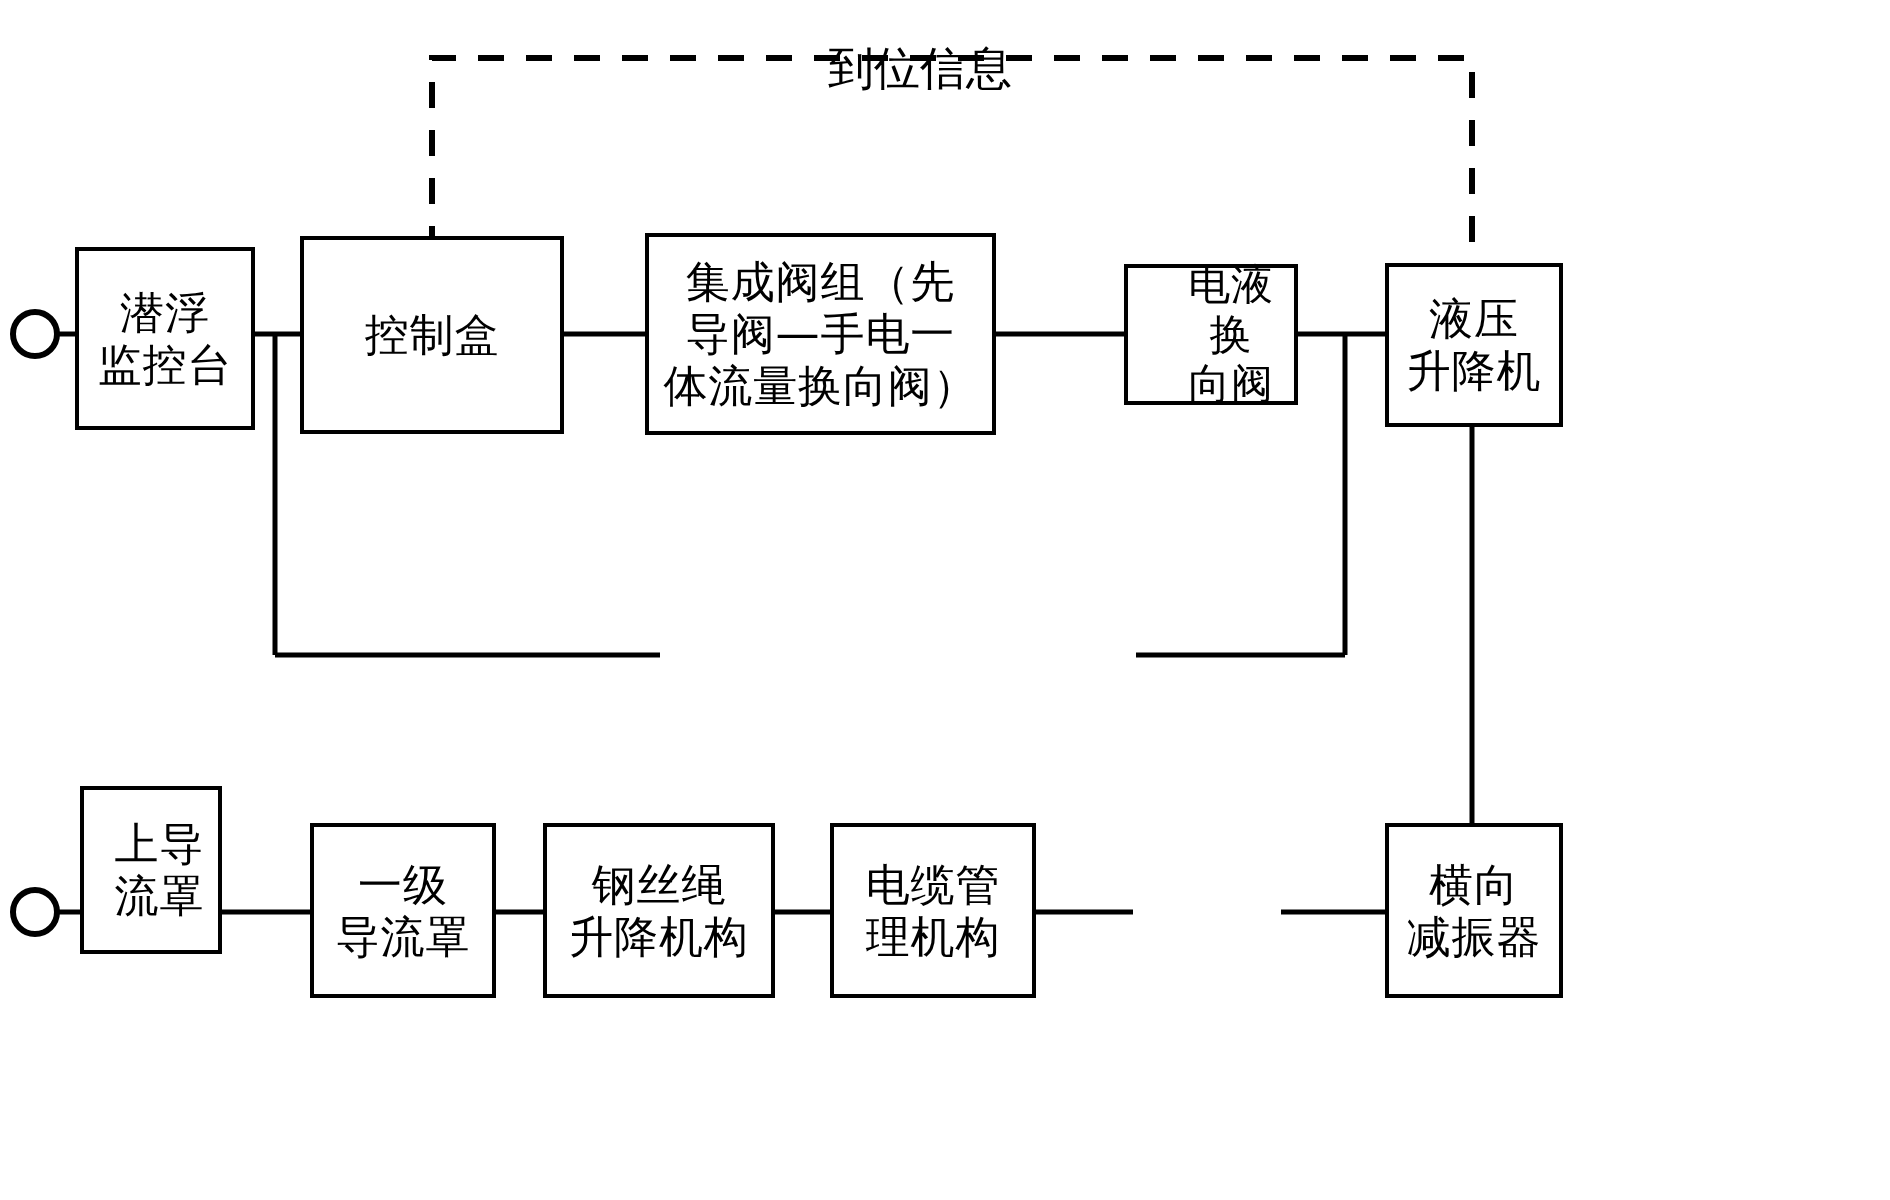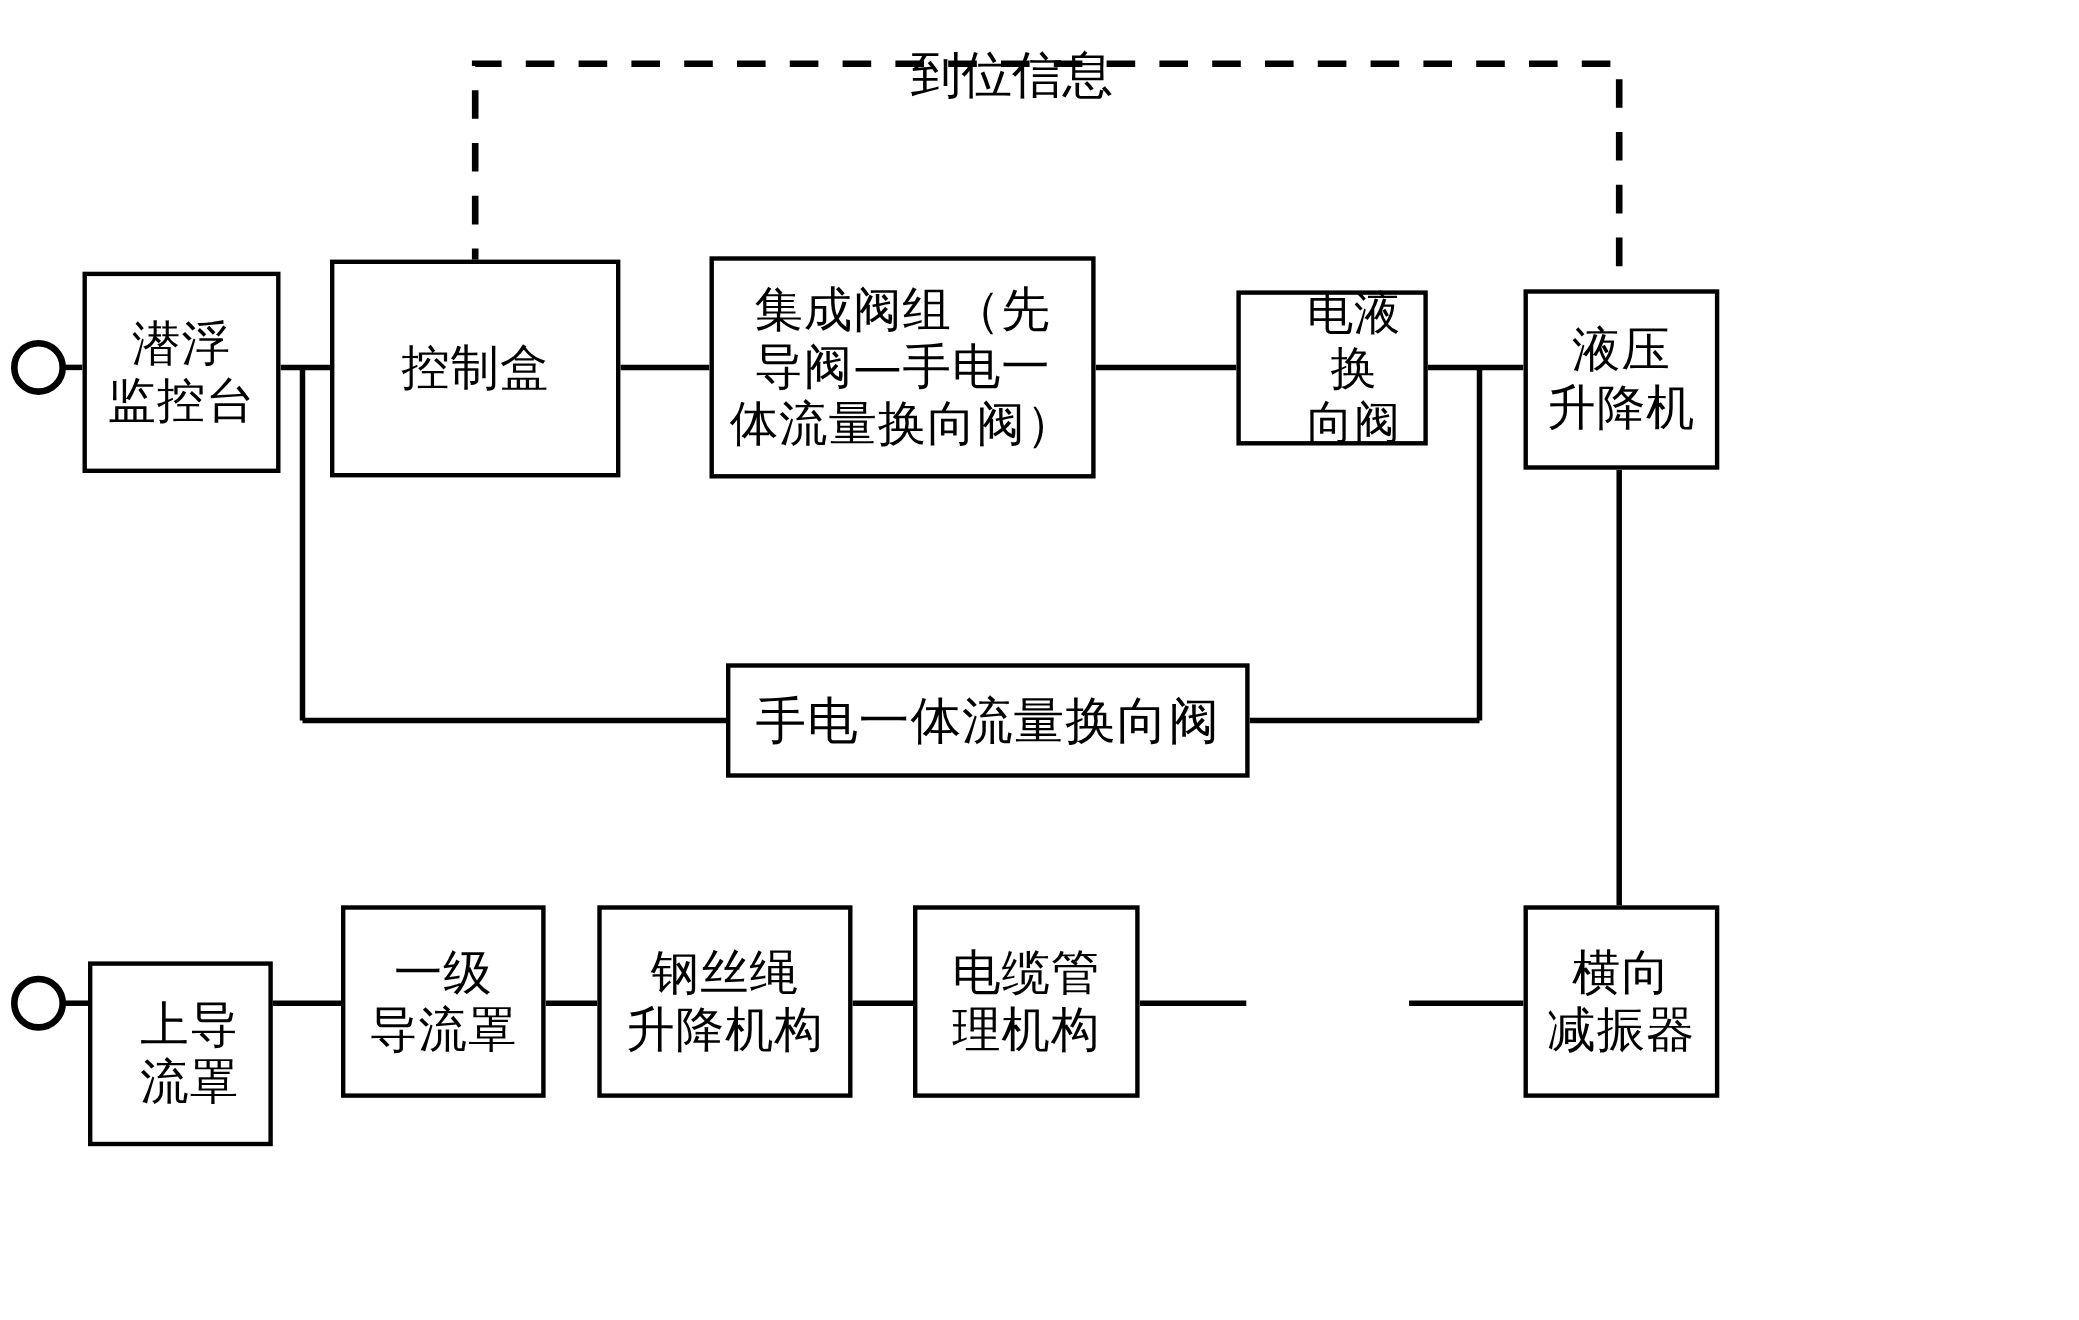--- a/index.html
+++ b/index.html
@@ -112,25 +112,22 @@
   <div class="node f42" style="left:1124px; top:264px; width:174px; height:141px;">
     <span class="node-label">电液换
 向阀</span>
   </div>
 
   <div class="node f44" style="left:1385px; top:263px; width:178px; height:164px;">
     <span class="node-label">液压
 升降机</span>
   </div>
 
-  <div class="node f46" style="left:660px; top:603px; width:476px; height:104px;">
-    <span class="node-label">手电一体流量换向阀</span>
-  </div>
 
-  <div class="node f44" style="left:80px; top:874px; width:168px; height:168px;padding-left:17px;">
+  <div class="node f44" style="left:80px; top:786px; width:142px; height:168px;padding-left:17px;">
     <span class="node-label">上导
 流罩</span>
   </div>
 
   <div class="node f44" style="left:310px; top:823px; width:186px; height:175px;">
     <span class="node-label">一级
 导流罩</span>
   </div>
 
   <div class="node f44" style="left:543px; top:823px; width:232px; height:175px;">

